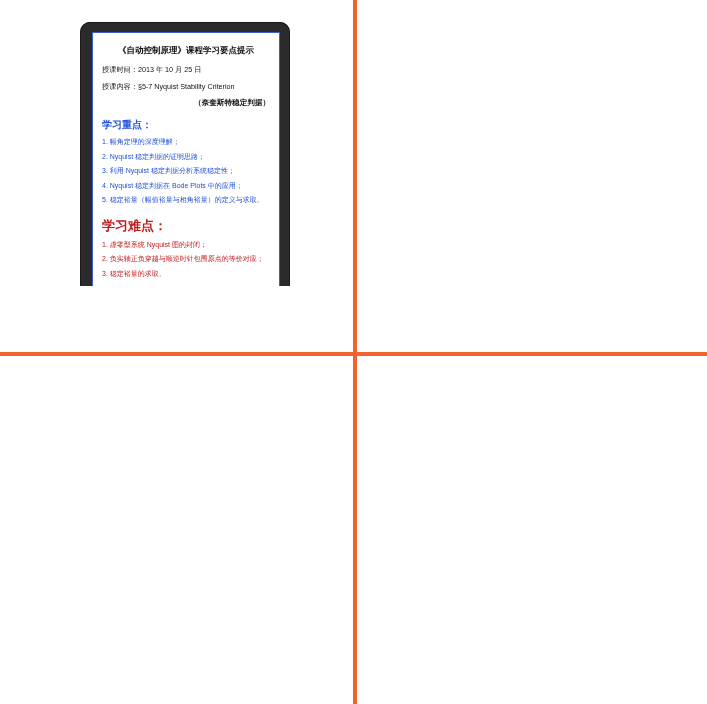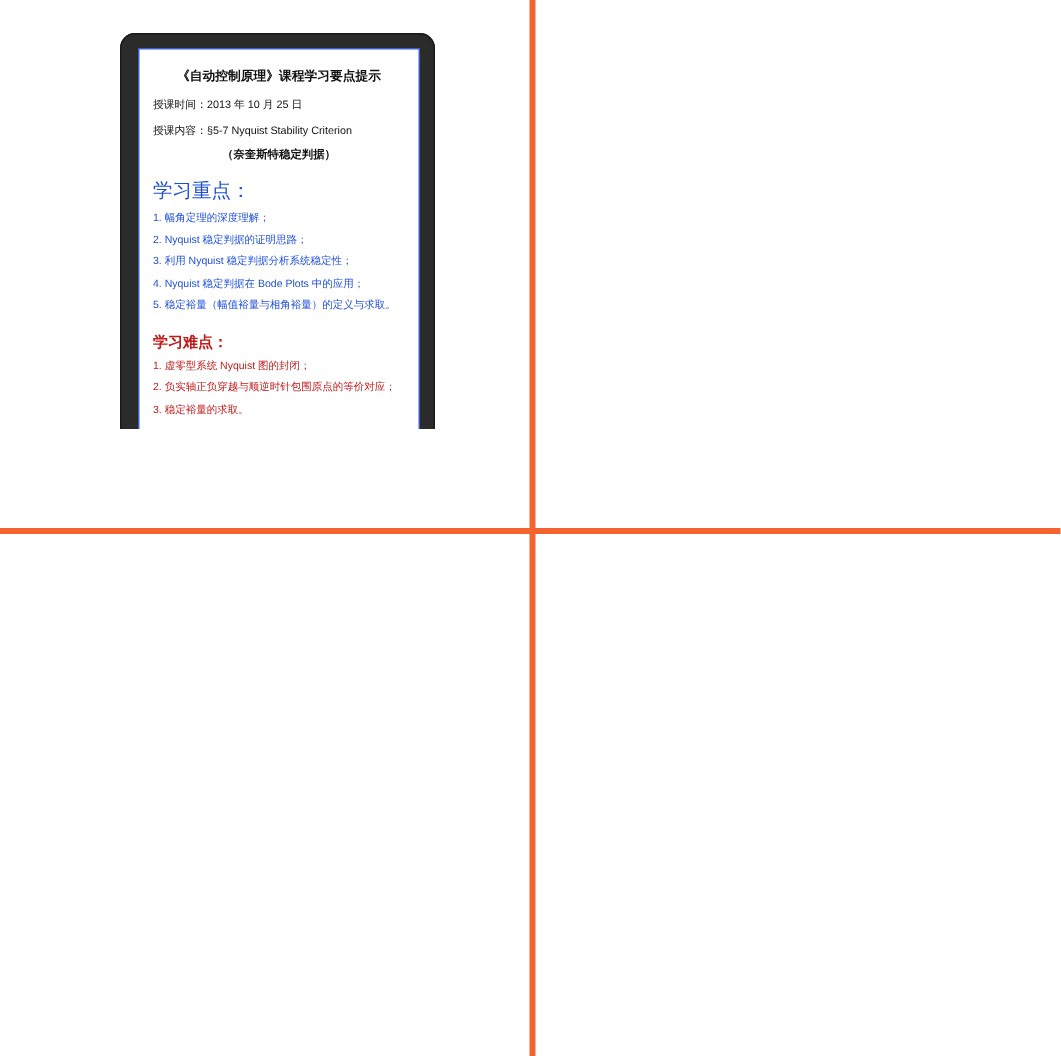--- a/index.html
+++ b/index.html
@@ -39,24 +39,24 @@
   }
 
   
   .p1{left:12px;top:10px;width:186px;height:298px;border:1px solid #3c5fd0;}
   .p1 .inner{padding:8px 9px;}
   .doc1-title{
     font-size:8.5px;color:#111;text-align:center;font-weight:bold;
     margin:4px 0 9px 0;line-height:1.3;
   }
   .doc1-line{font-size:7.2px;color:#111;margin:0 0 7px 0;line-height:1.35;}
-  .doc1-center{font-size:7.6px;color:#111;text-align:center;font-weight:bold;margin:2px 0 10px 0;}
-  .doc1-head{font-size:13px;color:#1f4fd8;font-weight:normal;margin:6px 0 5px 0;}
+  .doc1-center{font-size:7.6px;color:#111;text-align:right;font-weight:bold;margin:2px 0 10px 0;}
+  .doc1-head{font-size:10px;color:#1f4fd8;font-weight:bold;margin:6px 0 5px 0;}
   .doc1-item{font-size:7px;color:#1f4fd8;margin:0 0 5px 0;line-height:1.35;}
-  .doc1-head2{font-size:10px;color:#c01a1a;font-weight:bold;margin:12px 0 5px 0;}
+  .doc1-head2{font-size:13px;color:#c01a1a;font-weight:bold;margin:12px 0 5px 0;}
   .doc1-item2{font-size:7px;color:#c01a1a;margin:0 0 5px 0;line-height:1.35;}
 </style>
 </head>
 <body>
 
 <div class="quad q1">
   <div class="frame f1">
     <div class="paper p1">
       <div class="inner">
         <div class="doc1-title">《自动控制原理》课程学习要点提示</div>

